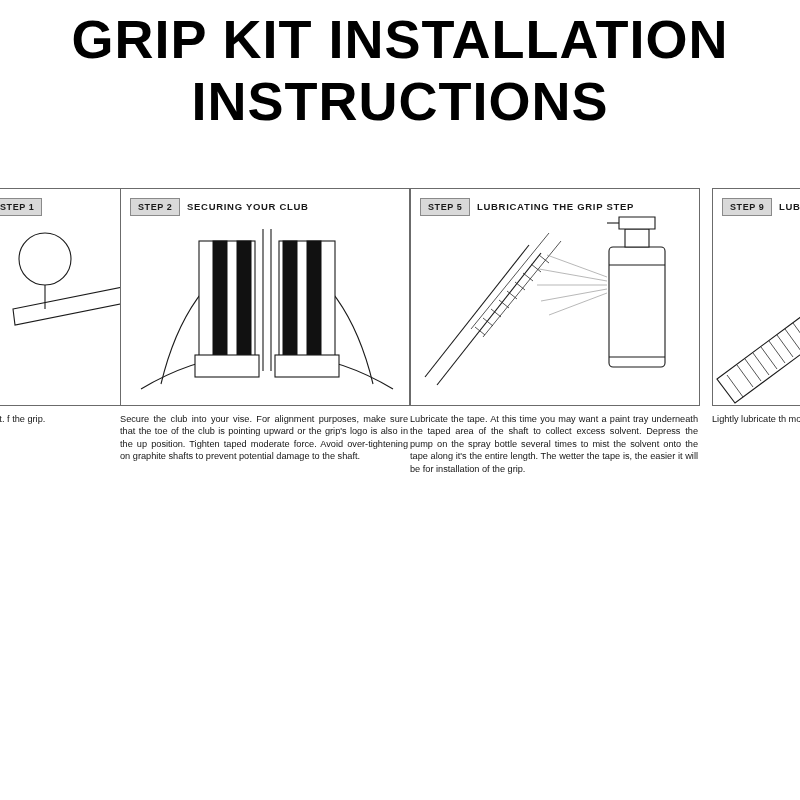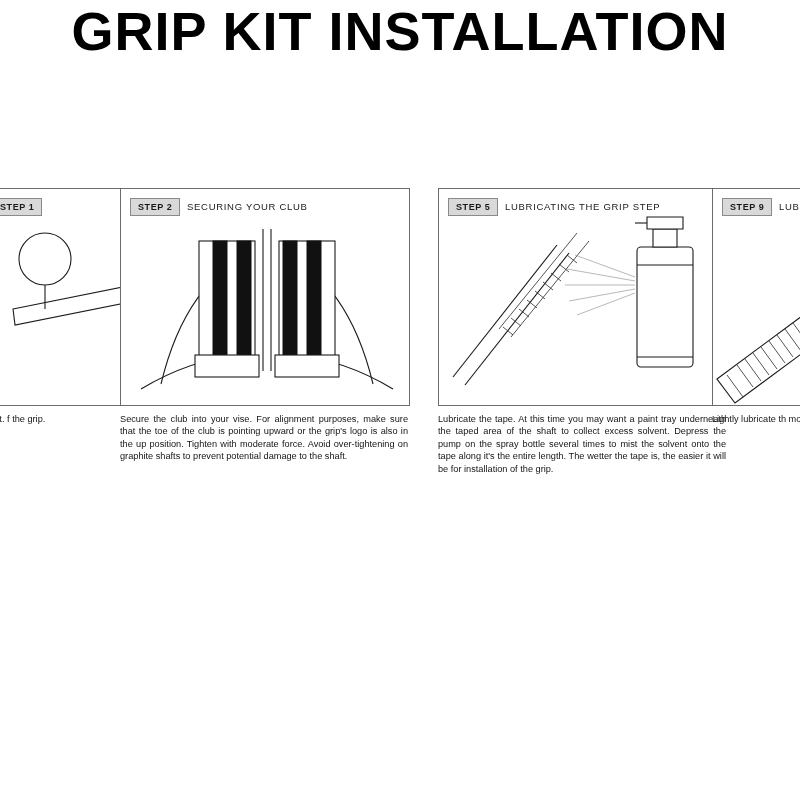--- a/index.html
+++ b/index.html
@@ -12,21 +12,21 @@
     height: 800px;
     overflow: hidden;
     font-family: "Liberation Sans", sans-serif;
     color: #111111;
     position: relative;
   }
 
   
   .title-block {
     width: 800px;
-    padding-top: 0;
+    padding-top: 8px;
     text-align: center;
   }
   .title-line {
     font-family: "Liberation Sans", sans-serif;
     font-weight: bold;
     font-size: 54px;
     letter-spacing: 1px;
     line-height: 62px;
     color: #000;
     white-space: nowrap;
@@ -68,52 +68,53 @@
     font-weight: bold;
     letter-spacing: 0.6px;
     padding: 3px 7px 3px 7px;
     color: #1a1a1a;
   }
   .step-title {
     position: absolute;
     top: 12px;
     left: 66px;
     font-size: 9.5px;
-    font-weight: normal;
+    font-weight: bold;
     letter-spacing: 0.7px;
     color: #1a1a1a;
   }
   .caption {
     font-size: 9.2px;
     line-height: 12.4px;
     color: #141414;
     padding-top: 7px;
     text-align: justify;
     width: 288px;
   }
 
   
   .c1 { left: 0px; }
   .c2 { left: 138px; }
-  .c3 { left: 428px; margin-left: 28px; }
+  .c3 { left: 428px; }
   .c4 { left: 730px; }
 
   
   svg { display: block; }
   .ln { fill: none; stroke: #1b1b1b; stroke-width: 1.1; }
   .ln-thin { fill: none; stroke: #2a2a2a; stroke-width: 0.8; }
   .blk { fill: #111; stroke: #111; stroke-width: 1; }
   .wht { fill: #fff; stroke: #1b1b1b; stroke-width: 1.1; }
   .ray { fill: none; stroke: #9a9a9a; stroke-width: 0.7; }
 </style>
 </head>
 <body>
 
 <div class="title-block">
   <div class="title-line">GRIP KIT INSTALLATION</div>
+  <div class="title-line">INSTRUCTIONS</div>
 </div>
 
 <div class="sheet">
 
   <div class="row">
 
     <div class="panel c1">
       <div class="frame">
         <div class="step-tag">STEP 1</div>
         <div class="step-title"></div>
@@ -147,21 +148,21 @@
           <rect class="blk" x="162" y="52" width="14" height="118"></rect>
           <rect class="blk" x="186" y="52" width="14" height="118"></rect>
 
           <path class="ln" d="M142 40 L142 182"></path>
           <path class="ln" d="M150 40 L150 182"></path>
 
           <rect class="wht" x="74" y="166" width="64" height="22"></rect>
           <rect class="wht" x="154" y="166" width="64" height="22"></rect>
         </svg>
       </div>
-      <div class="caption">Secure the club into your vise. For alignment purposes, make sure that the toe of the club is pointing upward or the grip's logo is also in the up position. Tighten with moderate force.  Avoid over-tightening on graphite shafts to prevent potential damage to the shaft.</div>
+      <div class="caption">Secure the club into your vise. For alignment purposes, make sure that the toe of the club is pointing upward or the grip's logo is also in the up position. Tighten taped moderate force.  Avoid over-tightening on graphite shafts to prevent potential damage to the shaft.</div>
     </div>
 
     <div class="panel c3">
       <div class="frame">
         <div class="step-tag">STEP 5</div>
         <div class="step-title">LUBRICATING THE GRIP STEP</div>
         <svg width="290" height="218" viewBox="0 0 290 218">
 
           <path class="ln" d="M14 188 L118 56"></path>
           <path class="ln" d="M26 196 L130 64"></path>

